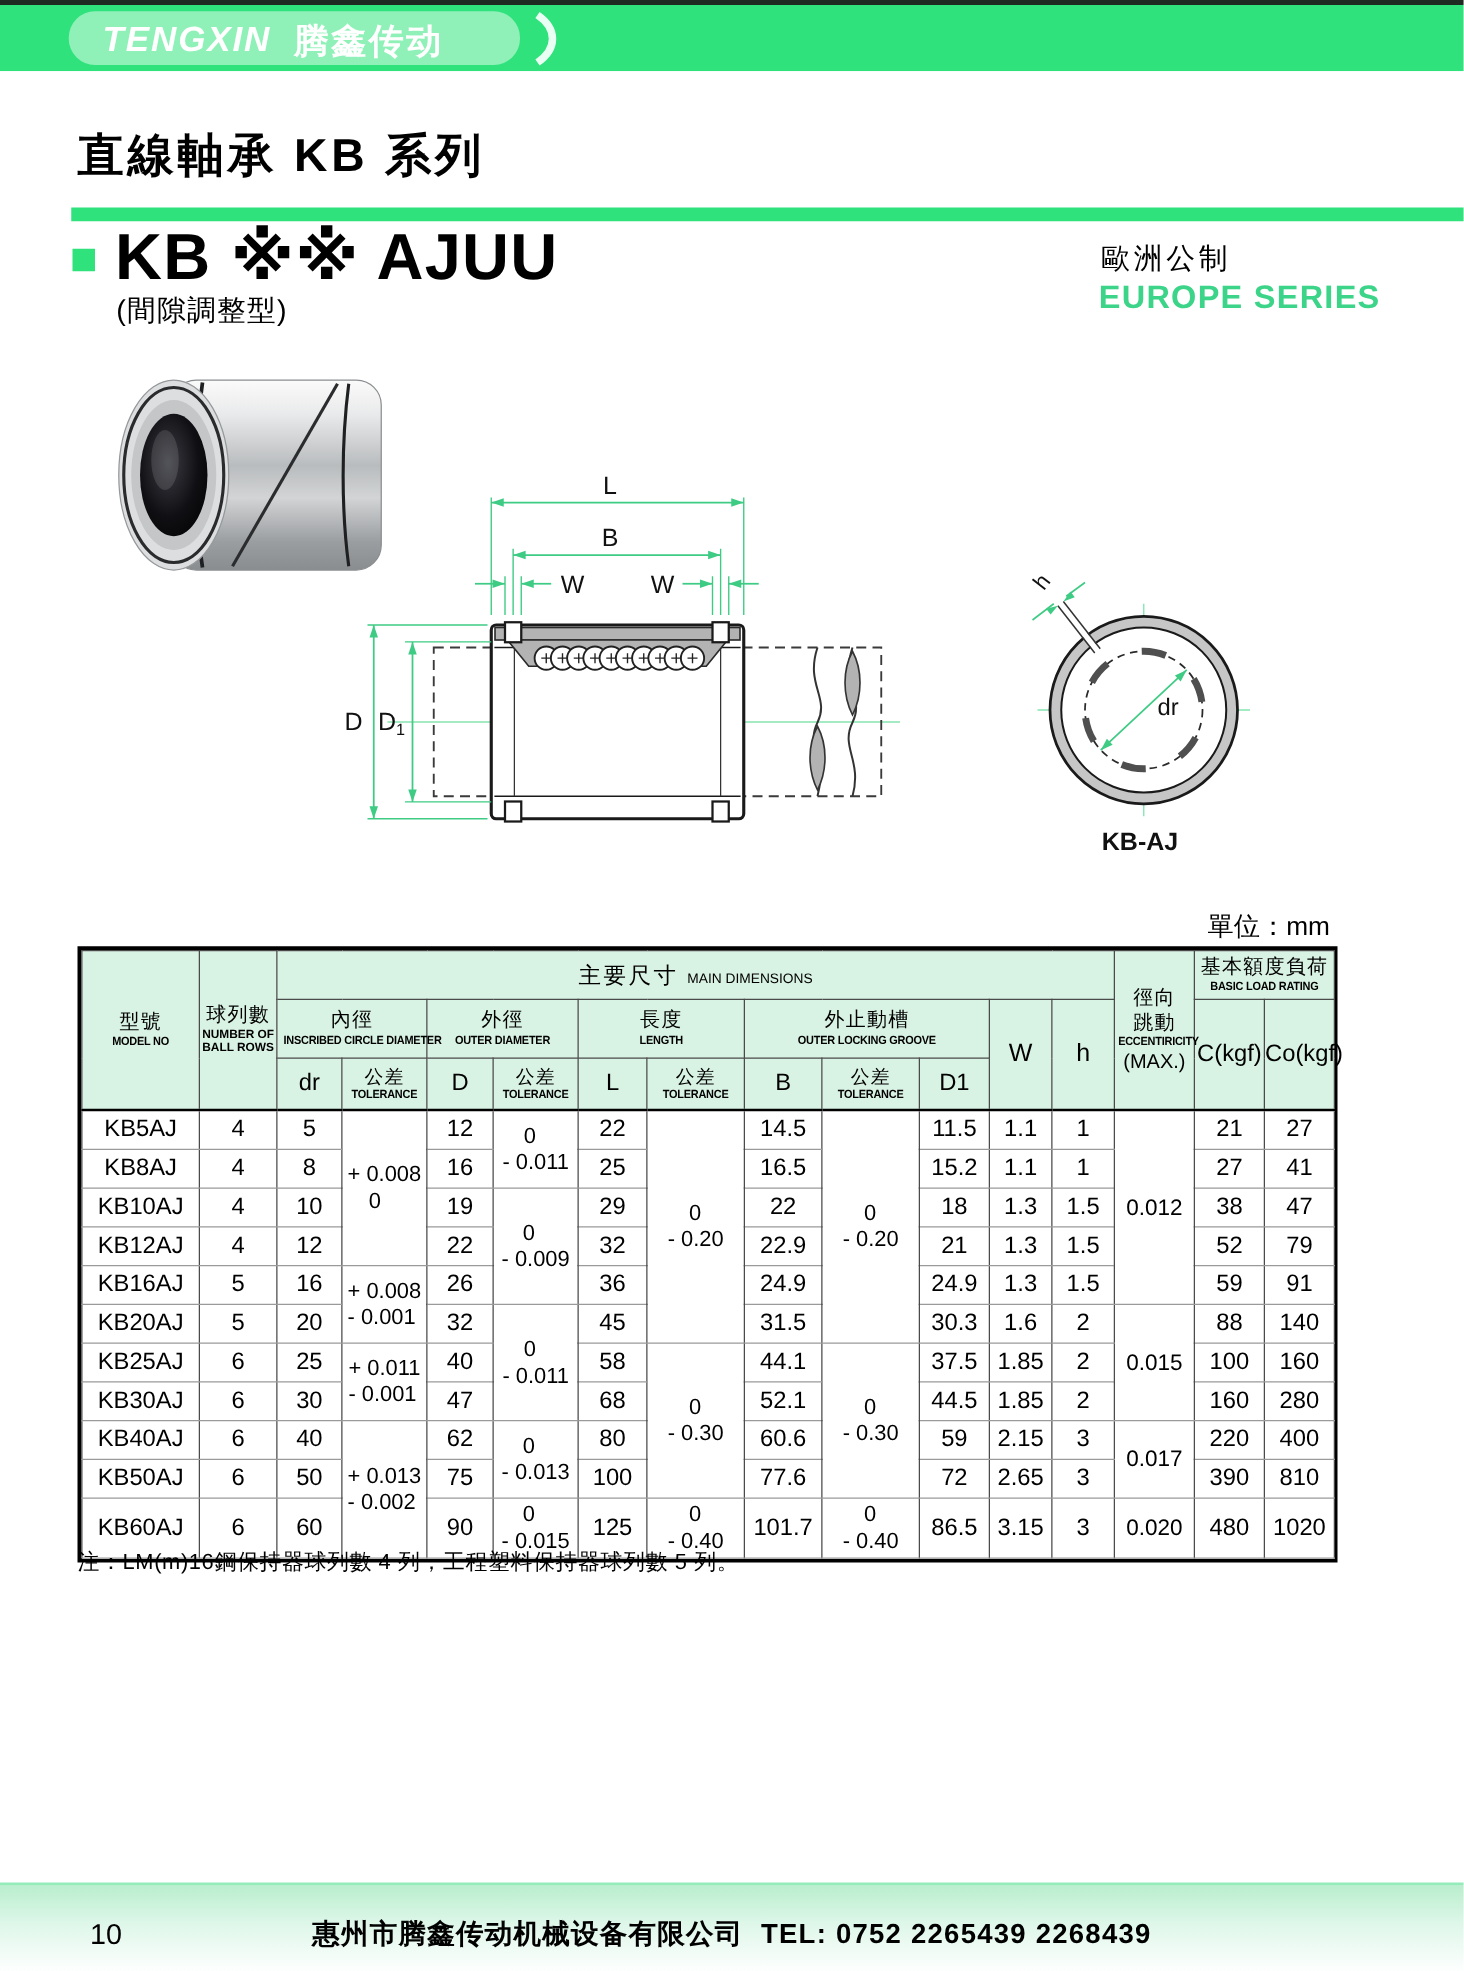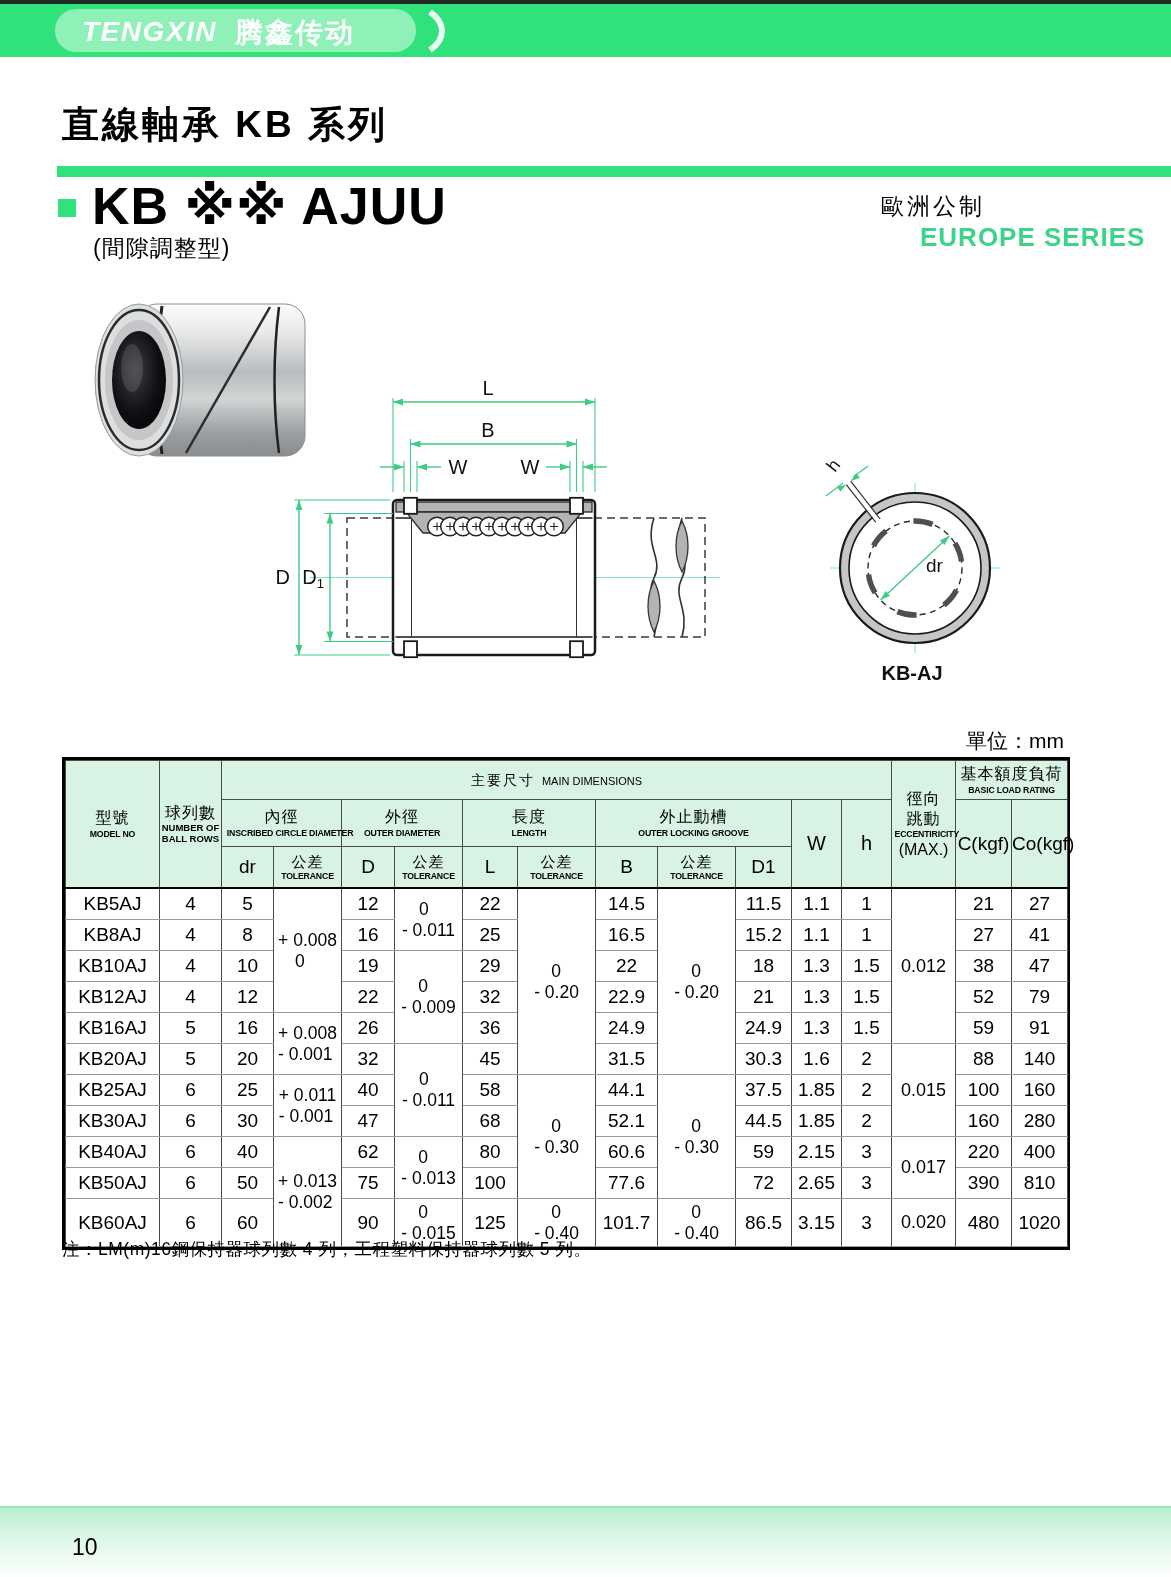--- a/index.html
+++ b/index.html
@@ -10,21 +10,21 @@
   
   .topbar{position:absolute;left:0;top:0;width:1171px;height:57px}
   
   .page-title{position:absolute;left:62px;top:100px;font-size:37px;font-weight:bold;letter-spacing:3px}
   .title-underline{position:absolute;left:57px;top:166px;width:1114px;height:11px;background:#2fe27c}
   
   .series-bullet{position:absolute;left:58px;top:199px;width:18px;height:18px;background:#2fe27c}
   .series-code{position:absolute;left:92px;top:176px;font-size:52px;font-weight:bold;letter-spacing:1px}
   .series-sub{position:absolute;left:93px;top:233px;font-size:23px;letter-spacing:1px}
   .region-cn{position:absolute;left:881px;top:191px;font-size:23px;letter-spacing:3px}
-  .region-en{position:absolute;left:920px;top:222px;font-size:26px;font-weight:bold;color:#3cd488;letter-spacing:1px}
+  .region-en{position:absolute;left:879px;top:222px;font-size:26px;font-weight:bold;color:#3cd488;letter-spacing:1px}
   
   .photo{position:absolute;left:82px;top:292px}
   .drawing{position:absolute;left:60px;top:380px}
   .dimlabel{font-size:20px;fill:#111}
   
   .unit-label{position:absolute;left:860px;top:727px;width:204px;text-align:right;font-size:21px}
   .tblwrap{position:absolute;left:62px;top:757px;width:1002px;border:3px solid #000;background:#fff}
   table.spec{border-collapse:collapse;width:100%;table-layout:fixed}
   .spec th{background:#d8f2e3;font-weight:normal;border:1px solid #4a4a4a;padding:1px 0;vertical-align:middle}
   .spec tr.hr1 th{height:36px}
@@ -35,21 +35,21 @@
     border-top:1px solid #9a9a9a;border-bottom:1px solid #9a9a9a;
     text-align:center;font-size:19px;height:30px;padding:0;background:#fff;vertical-align:middle;
   }
   .spec tbody tr:first-child td{border-top:2.2px solid #000}
   .spec tbody tr:last-child td{height:47px}
   .spec .c-ecc{font-size:18px}
   th .cn{display:block;font-size:16px;line-height:1.3;letter-spacing:1px}
   th .cn2{display:block;font-size:16px;line-height:1.25;letter-spacing:1px}
   th .en{display:block;font-size:9.5px;font-weight:bold;line-height:1.15;letter-spacing:-0.2px;white-space:nowrap;transform:scaleX(.92);transform-origin:50% 50%}
   th .en.wrap{white-space:normal;transform:none;letter-spacing:0}
-  th .cn-big{font-size:14px;letter-spacing:2px}
+  th .cn-big{font-size:18px;letter-spacing:2px}
   th .en-inline{font-size:11px;font-weight:normal;margin-left:7px}
   th .max{display:block;font-size:16px;line-height:1.2}
   th.sym{font-size:19px}
   th.symwh{font-size:20px}
   .tol{display:inline-block;text-align:left;font-size:17.5px;line-height:1.2}
   .tol .z{padding-left:17px}
   
   .note{position:absolute;left:62px;top:1237px;font-size:17.5px;letter-spacing:0.5px}
   .footer{position:absolute;left:0;top:1506px;width:1171px;height:71px;
     background:linear-gradient(#b9eecd 0%,#dff7ea 45%,#ffffff 100%);
@@ -488,13 +488,16 @@
           <td>1020</td>
         </tr>
       </tbody>
   </table>
 </div>
 
 <div class="note">注：LM(m)16鋼保持器球列數 4 列，工程塑料保持器球列數 5 列。</div>
 
 <div class="footer">
   <div class="pagenum">10</div>
+  <div class="company">
+    <span>惠州市腾鑫传动机械设备有限公司</span><span class="tel">TEL: 0752  2265439  2268439</span>
+  </div>
 </div>
 
 </body></html>

